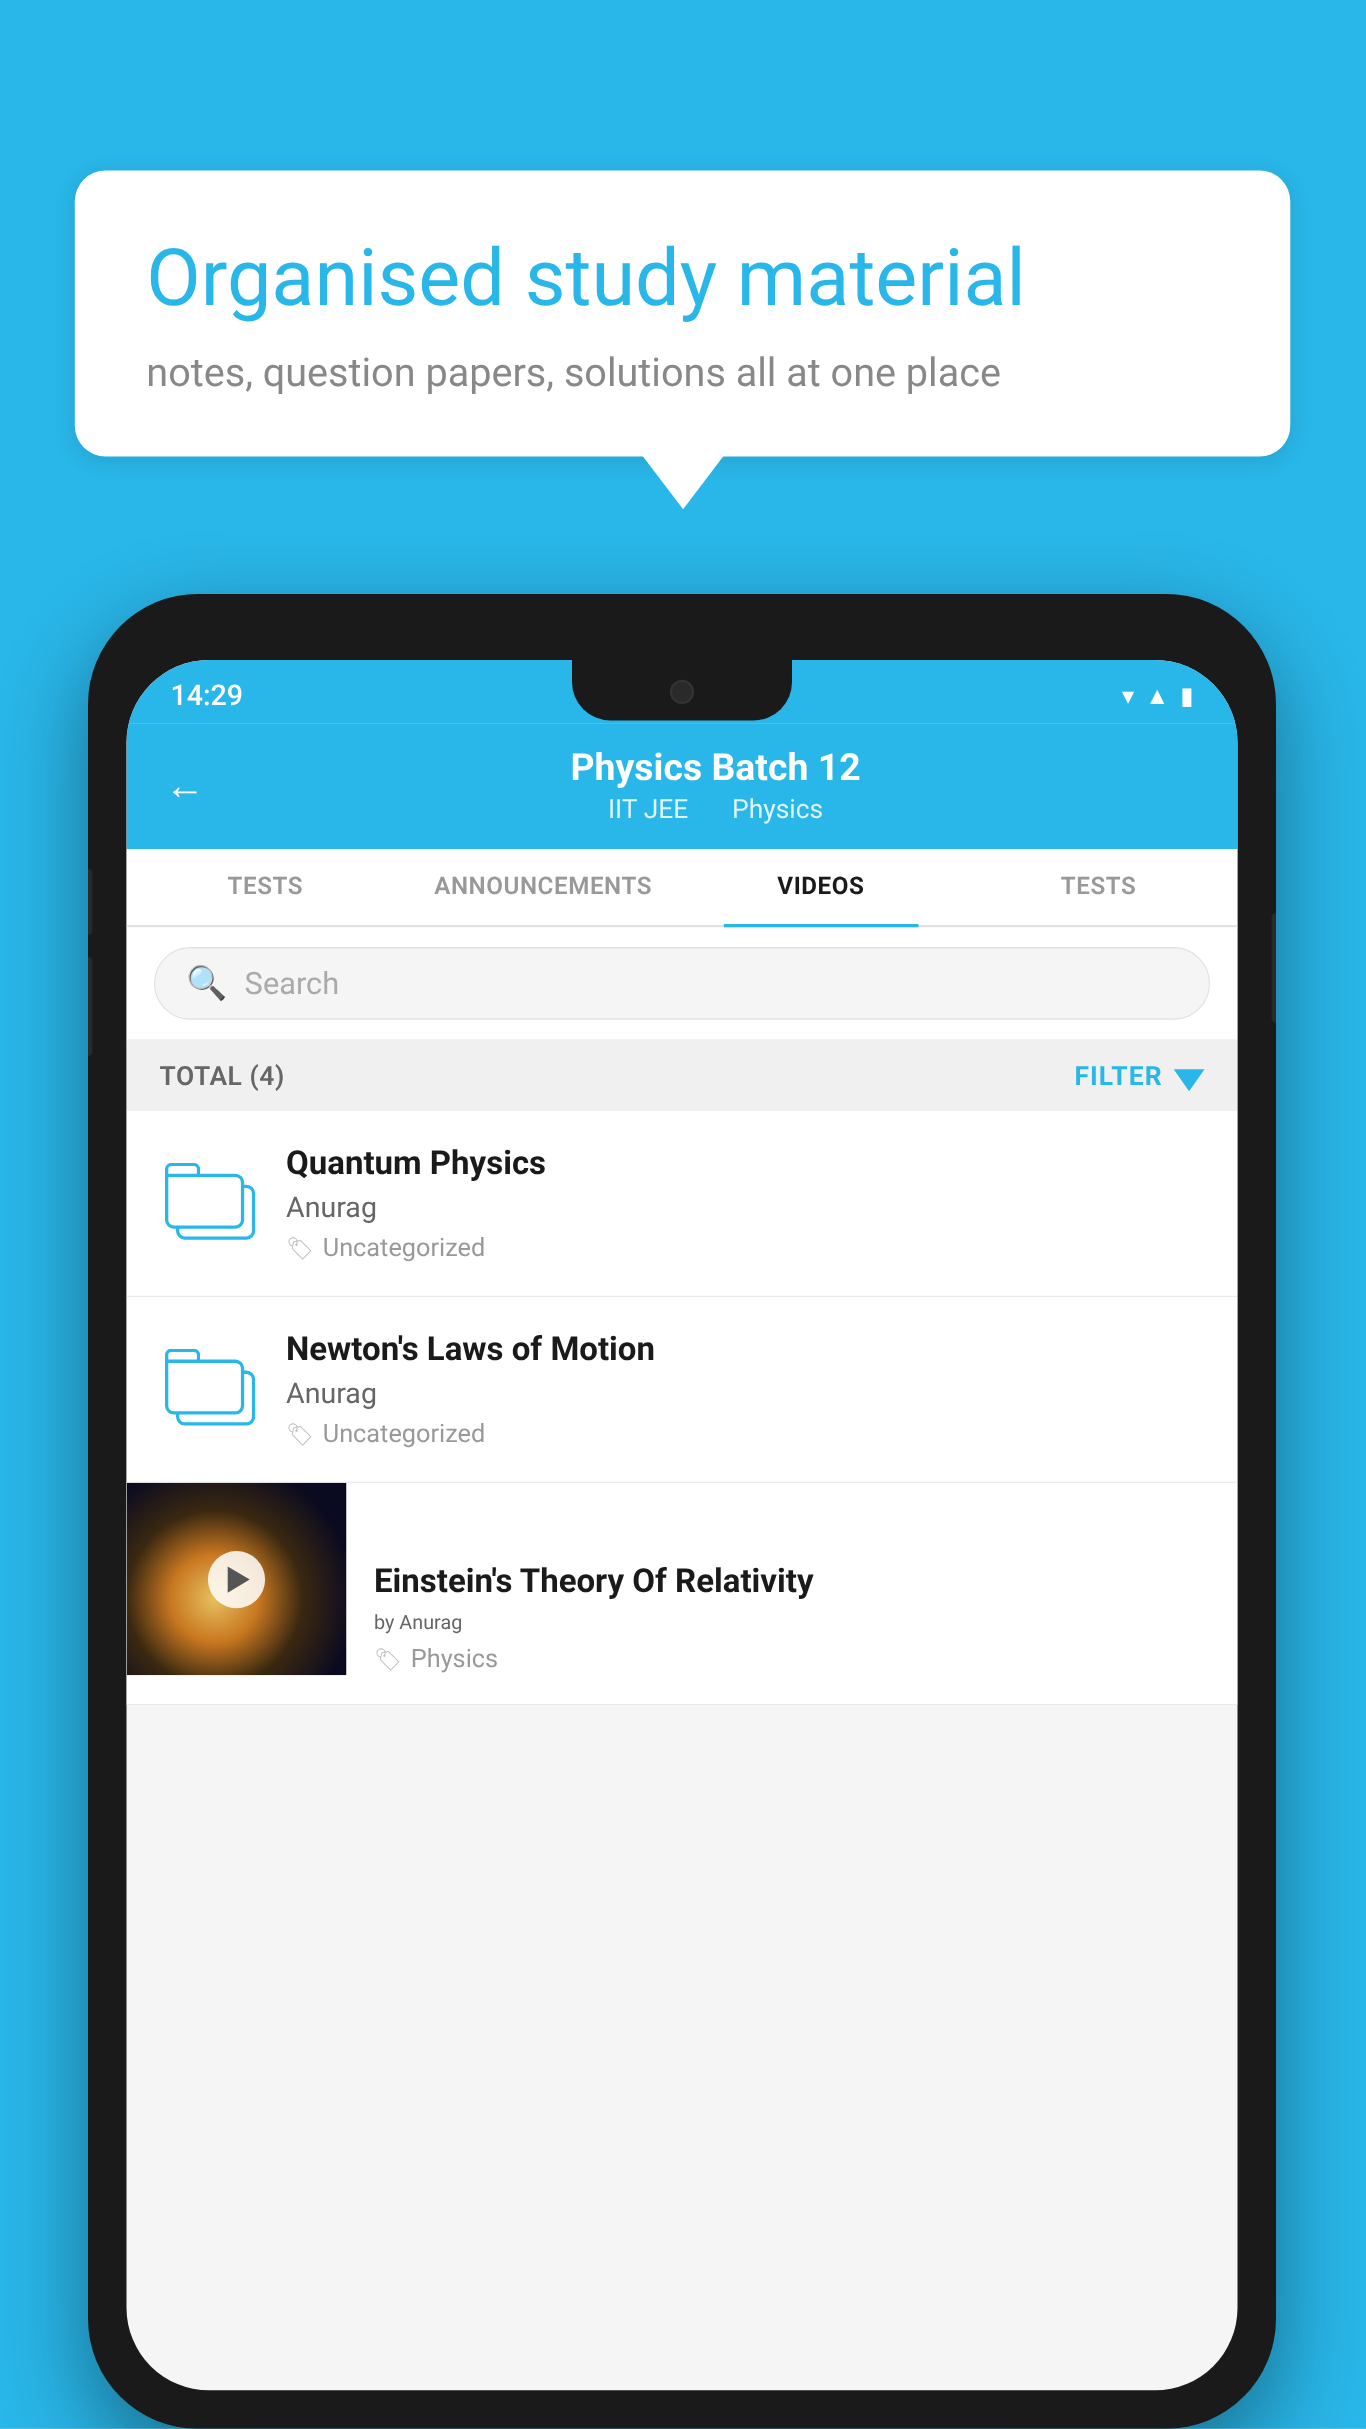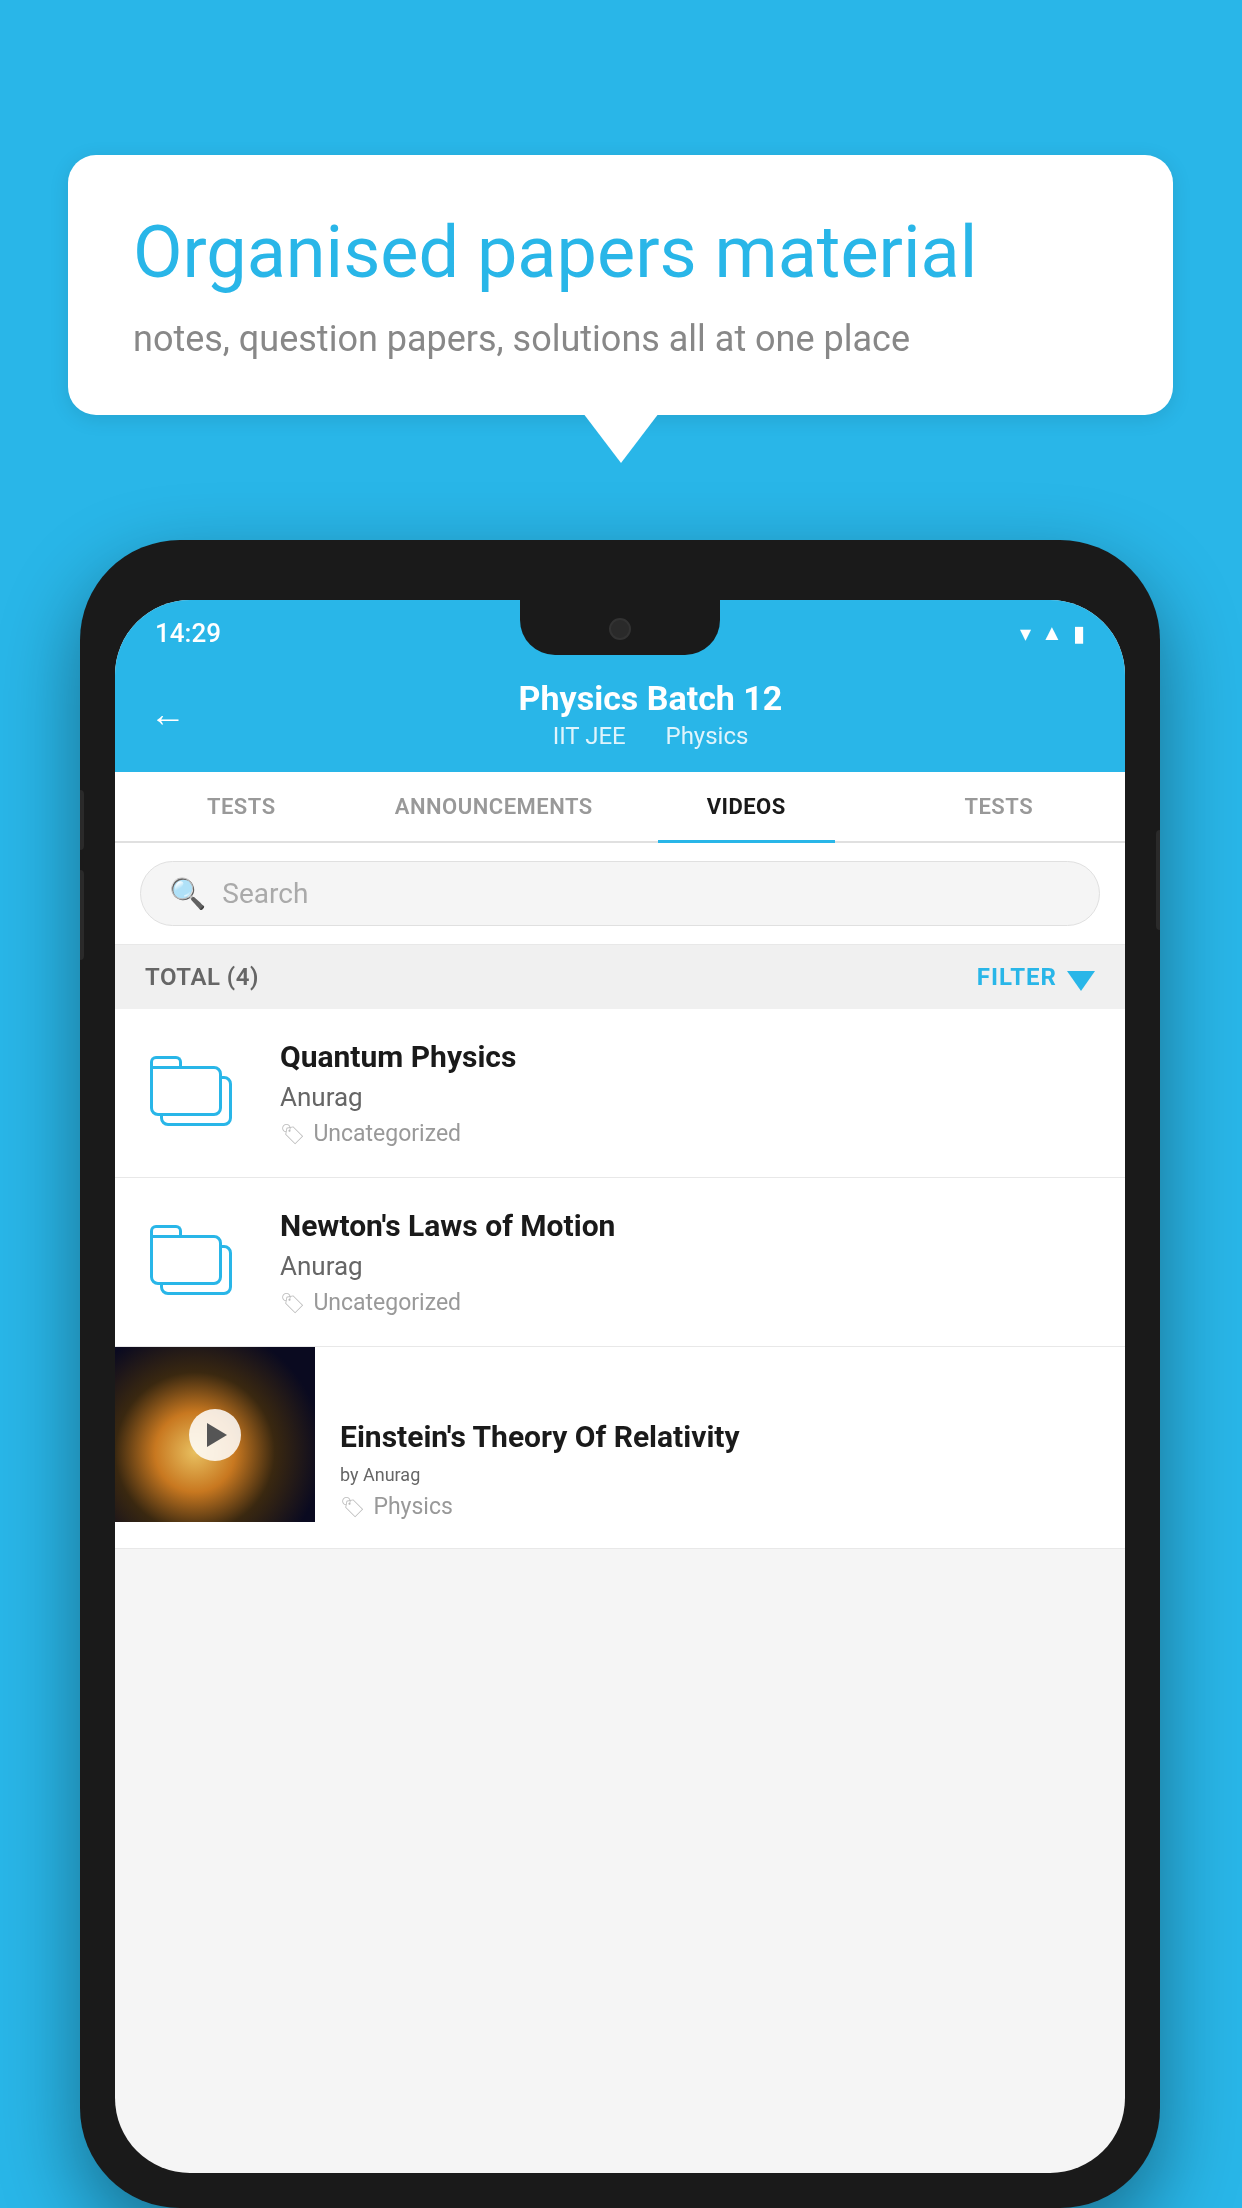--- a/index.html
+++ b/index.html
@@ -303,21 +303,20 @@
       left: 10px;
     }
     .folder-icon-2 {
       position: absolute;
       top: 0;
       left: 0;
     }
 
     .video-info {
       flex: 1;
-      margin-left: 20px;
     }
     .video-title {
       font-size: 30px;
       font-weight: 700;
       color: #1a1a1a;
       margin-bottom: 8px;
     }
     .video-author {
       font-size: 26px;
       color: #666;
@@ -423,21 +422,21 @@
       width: 8px;
       height: 100px;
       top: 290px;
       right: -4px;
     }
   </style>
 </head>
 <body>
 
 <div class="speech-bubble">
-  <div class="bubble-title">Organised papers material</div>
+  <div class="bubble-title">Organised study material</div>
   <div class="bubble-subtitle">notes, question papers, solutions all at one place</div>
 </div>
 
 <div class="phone-frame">
   <div class="phone-side-btn vol-up"></div>
   <div class="phone-side-btn vol-down"></div>
   <div class="phone-side-btn power-btn"></div>
 
   <div class="phone-screen">
 

